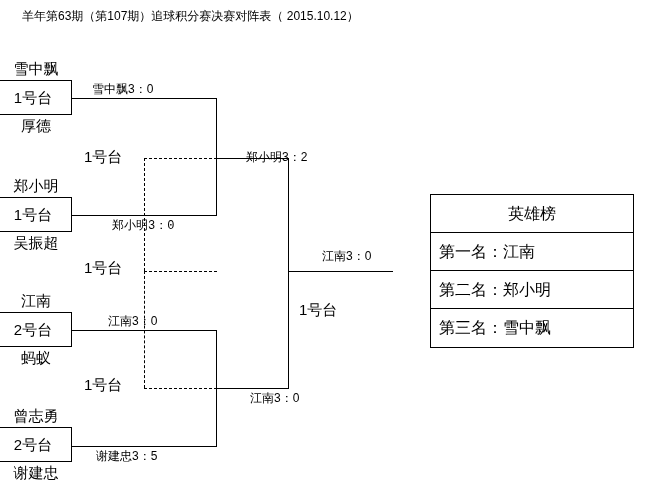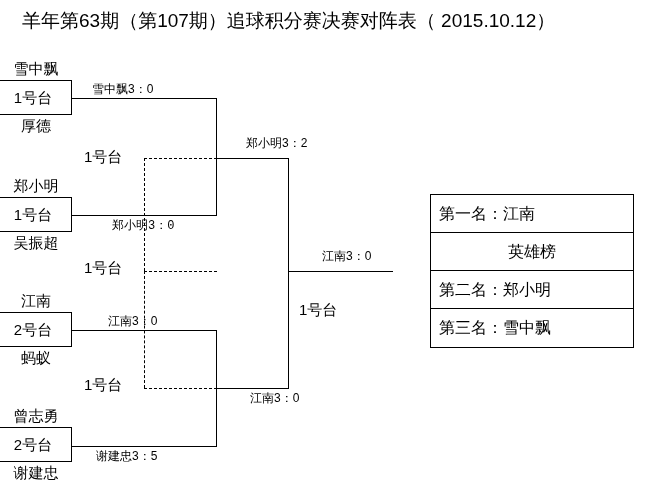--- a/index.html
+++ b/index.html
@@ -7,21 +7,21 @@
     width:653px;height:487px;
     background:#ffffff;
     font-family:"Liberation Sans","DejaVu Sans",sans-serif;
     color:#000000;
     overflow:hidden;
   }
   #root{position:relative;width:653px;height:487px;}
 
   .title{
     position:absolute;left:22px;top:8px;
-    font-size:19px;letter-spacing:0px;white-space:nowrap;
+    font-size:12px;letter-spacing:0px;white-space:nowrap;
     color:#000;
   }
 
   
   .pbox{position:absolute;border:1px solid #000;box-sizing:border-box;}
   .pbox .table-no{
     position:absolute;left:0;right:0;top:50%;transform:translateY(-50%);
     text-align:center;font-size:15px;white-space:nowrap;
   }
   .pname{
@@ -105,26 +105,26 @@
   <div class="hld" style="left:144px;top:158px;width:73px;"></div>
   <div class="hld" style="left:144px;top:388px;width:73px;"></div>
   <div class="hld" style="left:144px;top:271px;width:73px;"></div>
 
   <div class="hl" style="left:216px;top:158px;width:73px;"></div>
   <div class="hl" style="left:216px;top:388px;width:73px;"></div>
   <div class="vl" style="left:288px;top:158px;height:230px;"></div>
 
   <div class="hl" style="left:288px;top:271px;width:105px;"></div>
 
-  <div class="lbl" style="left:246px;top:135px;">郑小明3：2</div>
+  <div class="lbl" style="left:246px;top:149px;">郑小明3：2</div>
   <div class="lbl" style="left:250px;top:390px;">江南3：0</div>
   <div class="lbl big" style="left:299px;top:301px;">1号台</div>
 
   <div class="lbl" style="left:322px;top:248px;">江南3：0</div>
 
   <div class="hero">
+    <div class="hero-row head">英雄榜</div>
     <div class="hero-row item">第一名：江南</div>
-    <div class="hero-row head">英雄榜</div>
     <div class="hero-row item">第二名：郑小明</div>
     <div class="hero-row item">第三名：雪中飘</div>
   </div>
 
 </div>
 
 </body></html>

